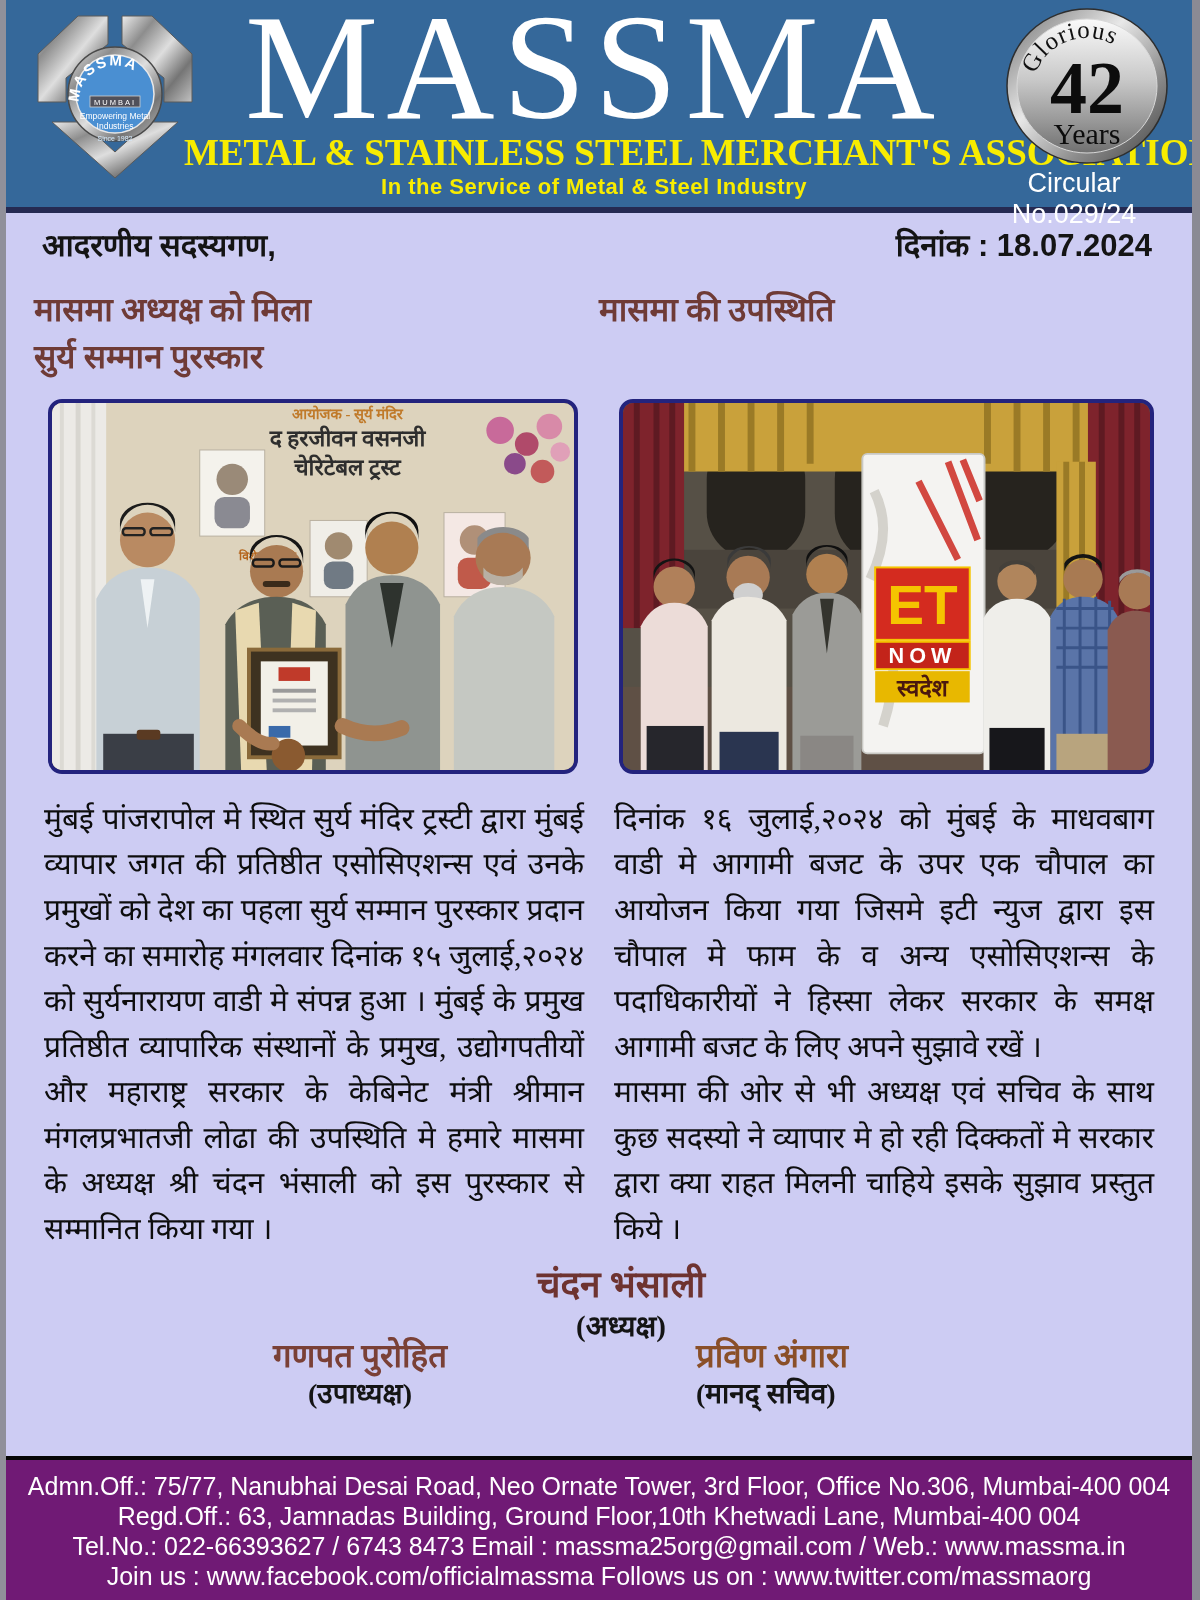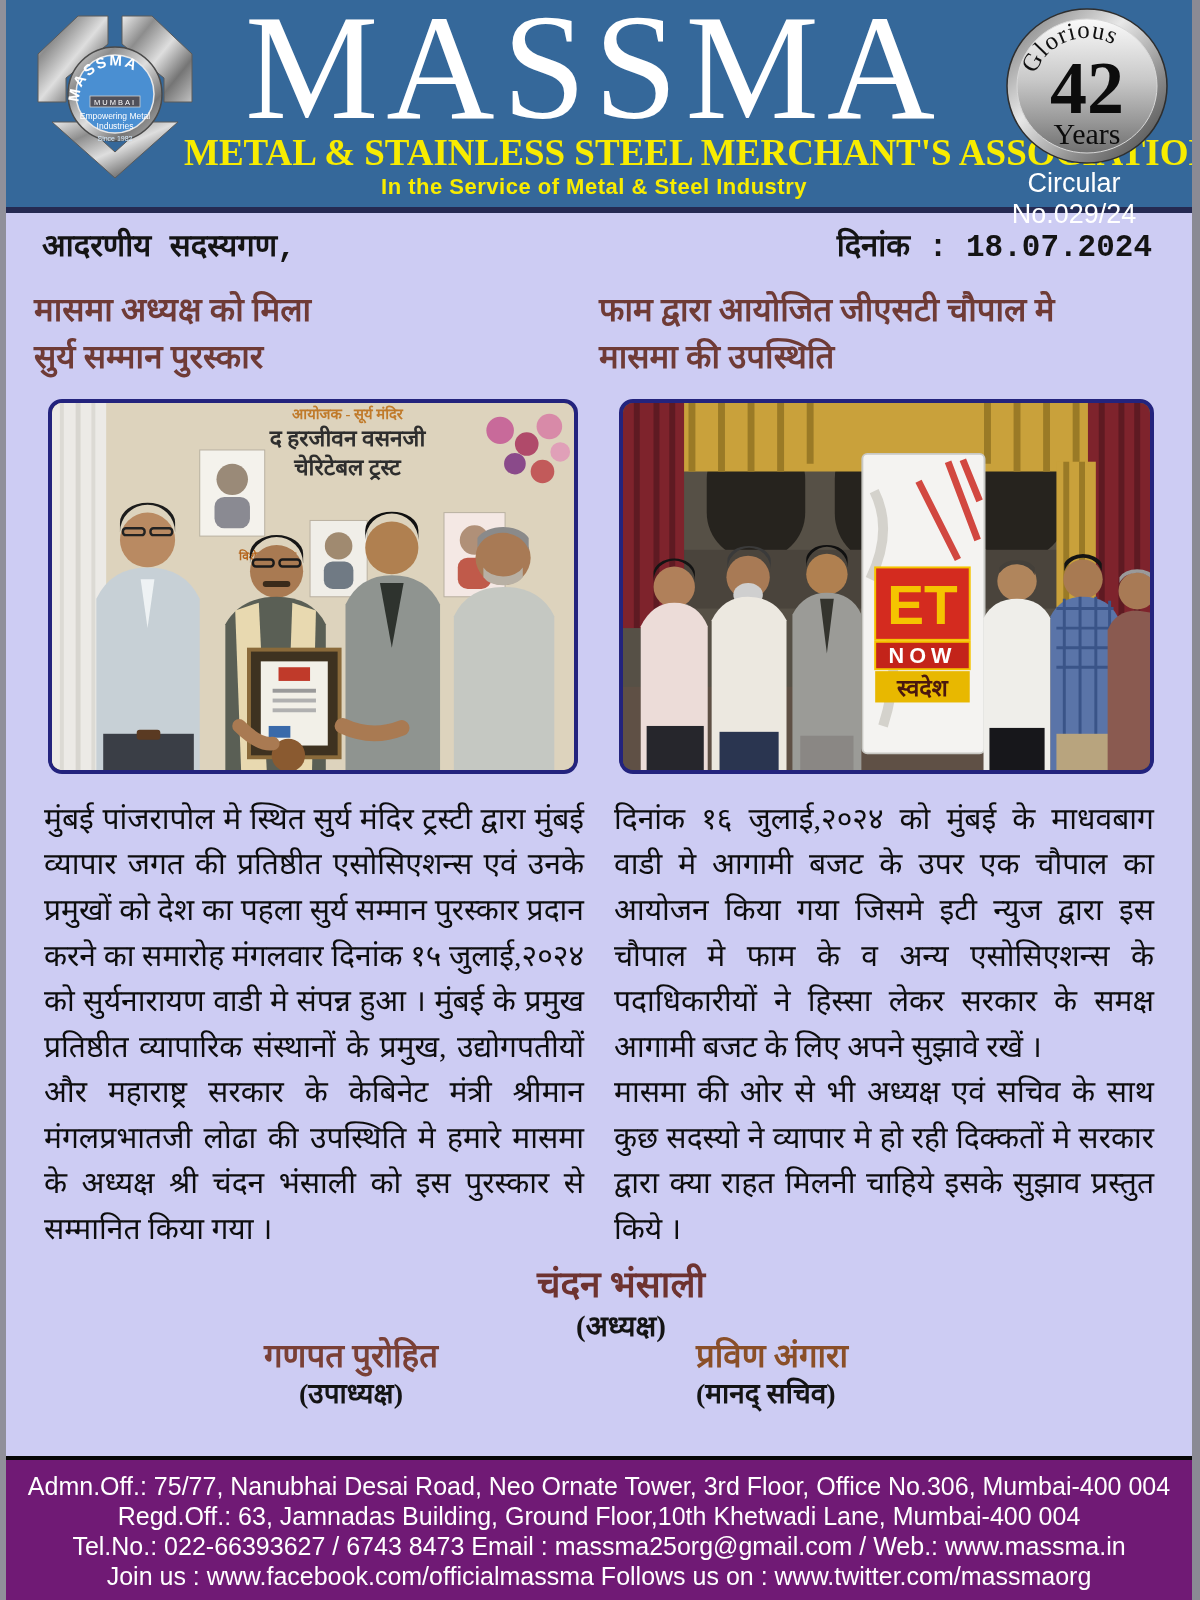--- a/index.html
+++ b/index.html
@@ -16,21 +16,21 @@
                   letter-spacing:8px; font-weight:400; white-space:nowrap; }
   .org-name { font-family:"Liberation Serif", serif; color:#f8ec00; font-weight:700; font-size:37px;
               line-height:42px; margin-top:2px; white-space:nowrap; }
   .tagline { color:#f8ec00; font-size:22px; font-weight:600; letter-spacing:0.5px; }
   .badge-wrap { position:absolute; right:22px; top:6px; width:166px; height:160px; }
   .circular-no { position:absolute; right:18px; top:168px; width:200px; text-align:center; color:#ffffff; font-size:27px; }
 
   
   .salutation-row { flex:none; display:flex; justify-content:space-between; align-items:baseline;
                     padding:10px 40px 0 36px; font-size:31px; font-weight:700; color:#141414;
-                    font-family:Liberation Mono, monospace; }
+                    font-family:Liberation Sans, sans-serif; }
 
   
   .headings-row { flex:none; display:grid; grid-template-columns:1fr 1fr; padding:22px 28px 14px;
                   text-align:left; color:#6f3b36; font-weight:700; font-size:33px; line-height:1.42;
                   font-family:"Liberation Serif","DejaVu Sans",serif; }
 
   
   .photos-row { flex:none; display:grid; grid-template-columns:530px 535px; justify-content:space-between;
                 padding:4px 38px 0 42px; }
   .photo { height:375px; border:4px solid #23237d; border-radius:14px; overflow:hidden; background:#6b5a48; }
@@ -40,21 +40,21 @@
   .paras-row { flex:none; display:grid; grid-template-columns:540px 540px; justify-content:space-between;
                padding:22px 38px 0 38px; font-size:30px; line-height:1.52; text-align:justify; color:#0d0d0d;
                font-family:"Liberation Serif","DejaVu Sans",serif; font-weight:500; }
 
   
   .sig-area { flex:none; position:relative; height:168px; margin-top:2px;
               font-family:"Liberation Serif","DejaVu Sans",serif; }
   .sig-president { position:absolute; left:0; right:0; top:8px; text-align:center;padding-left:44px; }
   .sig-president .sig-name { font-size:37px; font-weight:700; color:#6e3330; line-height:46px; }
   .sig-president .sig-role { font-size:29px; font-weight:600; color:#141414; line-height:36px; }
-  .sig-vp  { position:absolute; left:170px; top:82px; width:350px; text-align:center; }
+  .sig-vp  { position:absolute; left:179px; top:82px; width:350px; text-align:center; }
   .sig-sec { position:absolute; left:690px; top:82px; width:380px; }
   .sig-vp .sig-name  { font-size:33px; font-weight:700; color:#7a4036; line-height:40px; }
   .sig-sec .sig-name { font-size:33px; font-weight:700; color:#8a4f28; line-height:40px; }
   .sig-vp .sig-role, .sig-sec .sig-role { font-size:28px; font-weight:600; color:#141414; line-height:36px; }
 
   
   .footer { margin-top:auto; flex:none; background:#701a75; border-top:4px solid #060606;
             padding:11px 8px 9px; text-align:center; color:#ffffff; font-size:25px; line-height:30px; }
 </style>
 </head>
@@ -132,21 +132,20 @@
     <span>आदरणीय सदस्यगण,</span>
     <span>दिनांक : 18.07.2024</span>
   </div>
 
   <div class="headings-row">
     <div>
       <div>मासमा अध्यक्ष को मिला</div>
       <div>सुर्य सम्मान पुरस्कार</div>
     </div>
     <div>
-      <div>फाम द्वारा आयोजित जीएसटी चौपाल मे</div>
       <div>मासमा की उपस्थिति</div>
     </div>
   </div>
 
   <div class="photos-row">
 
     <div class="photo">
       <svg viewBox="0 0 530 375" preserveAspectRatio="none">
         <rect x="0" y="0" width="530" height="375" fill="#ddd3bd"></rect>
         <rect x="0" y="0" width="55" height="375" fill="#eceae6"></rect>

